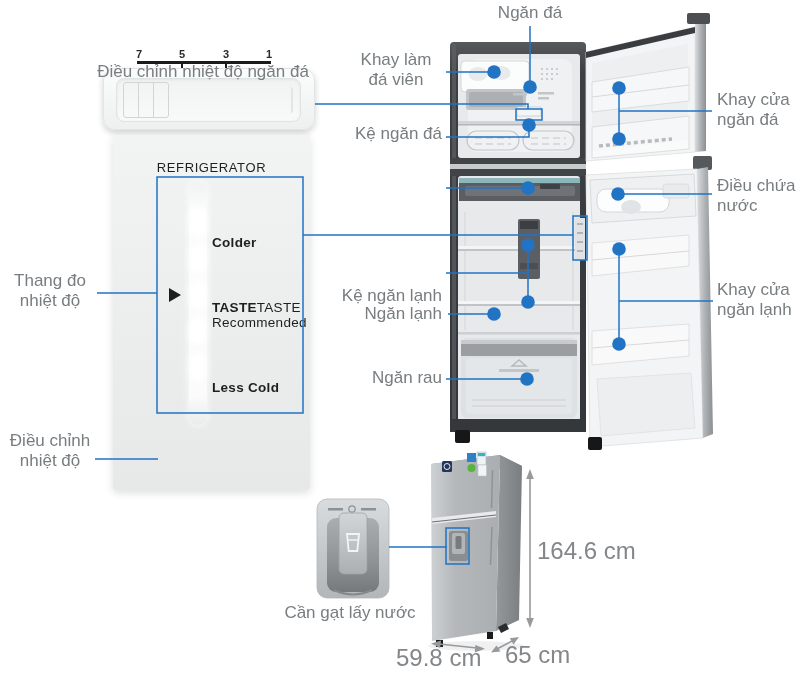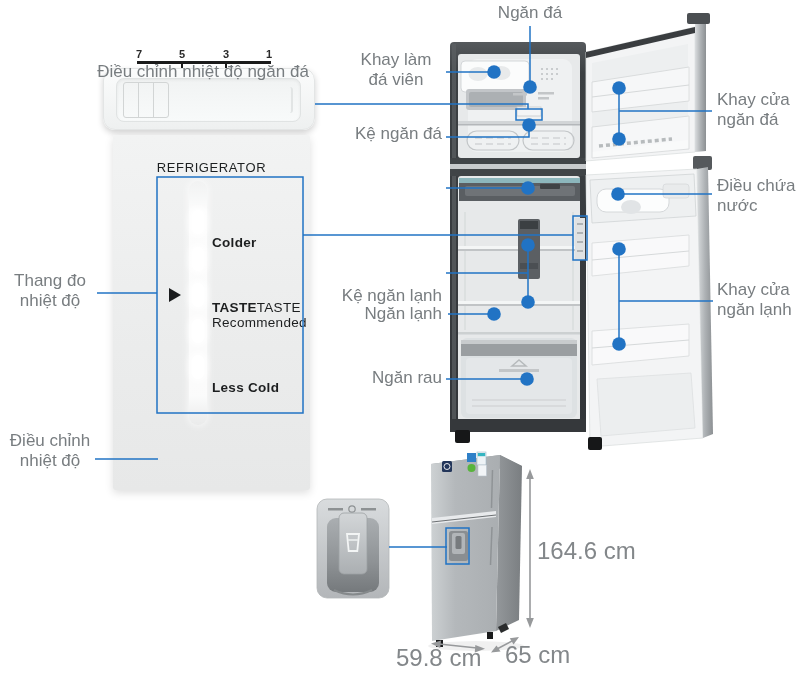--- a/index.html
+++ b/index.html
@@ -425,16 +425,17 @@
   <div class="lbl right" style="left:336px;top:124px;width:106px;">Kệ ngăn đá</div>
   <div class="lbl" style="left:717px;top:90px;width:84px;">Khay cửa
 ngăn đá</div>
   <div class="lbl" style="left:717px;top:176px;width:84px;">Điều chứa
 nước</div>
   <div class="lbl right" style="left:334px;top:263px;width:108px;margin-top:23px;">Kệ ngăn lạnh</div>
   <div class="lbl" style="left:717px;top:280px;width:84px;">Khay cửa
 ngăn lạnh</div>
   <div class="lbl right" style="left:346px;top:304px;width:96px;">Ngăn lạnh</div>
   <div class="lbl right" style="left:346px;top:368px;width:96px;">Ngăn rau</div>
+  <div class="lbl center" style="left:268px;top:603px;width:164px;">Cần gạt lấy nước</div>
   <div class="dim" style="left:537px;top:537px;">164.6 cm</div>
   <div class="dim" style="left:396px;top:644px;">59.8 cm</div>
   <div class="dim" style="left:505px;top:641px;">65 cm</div>
 </div>
 
 </body></html>

